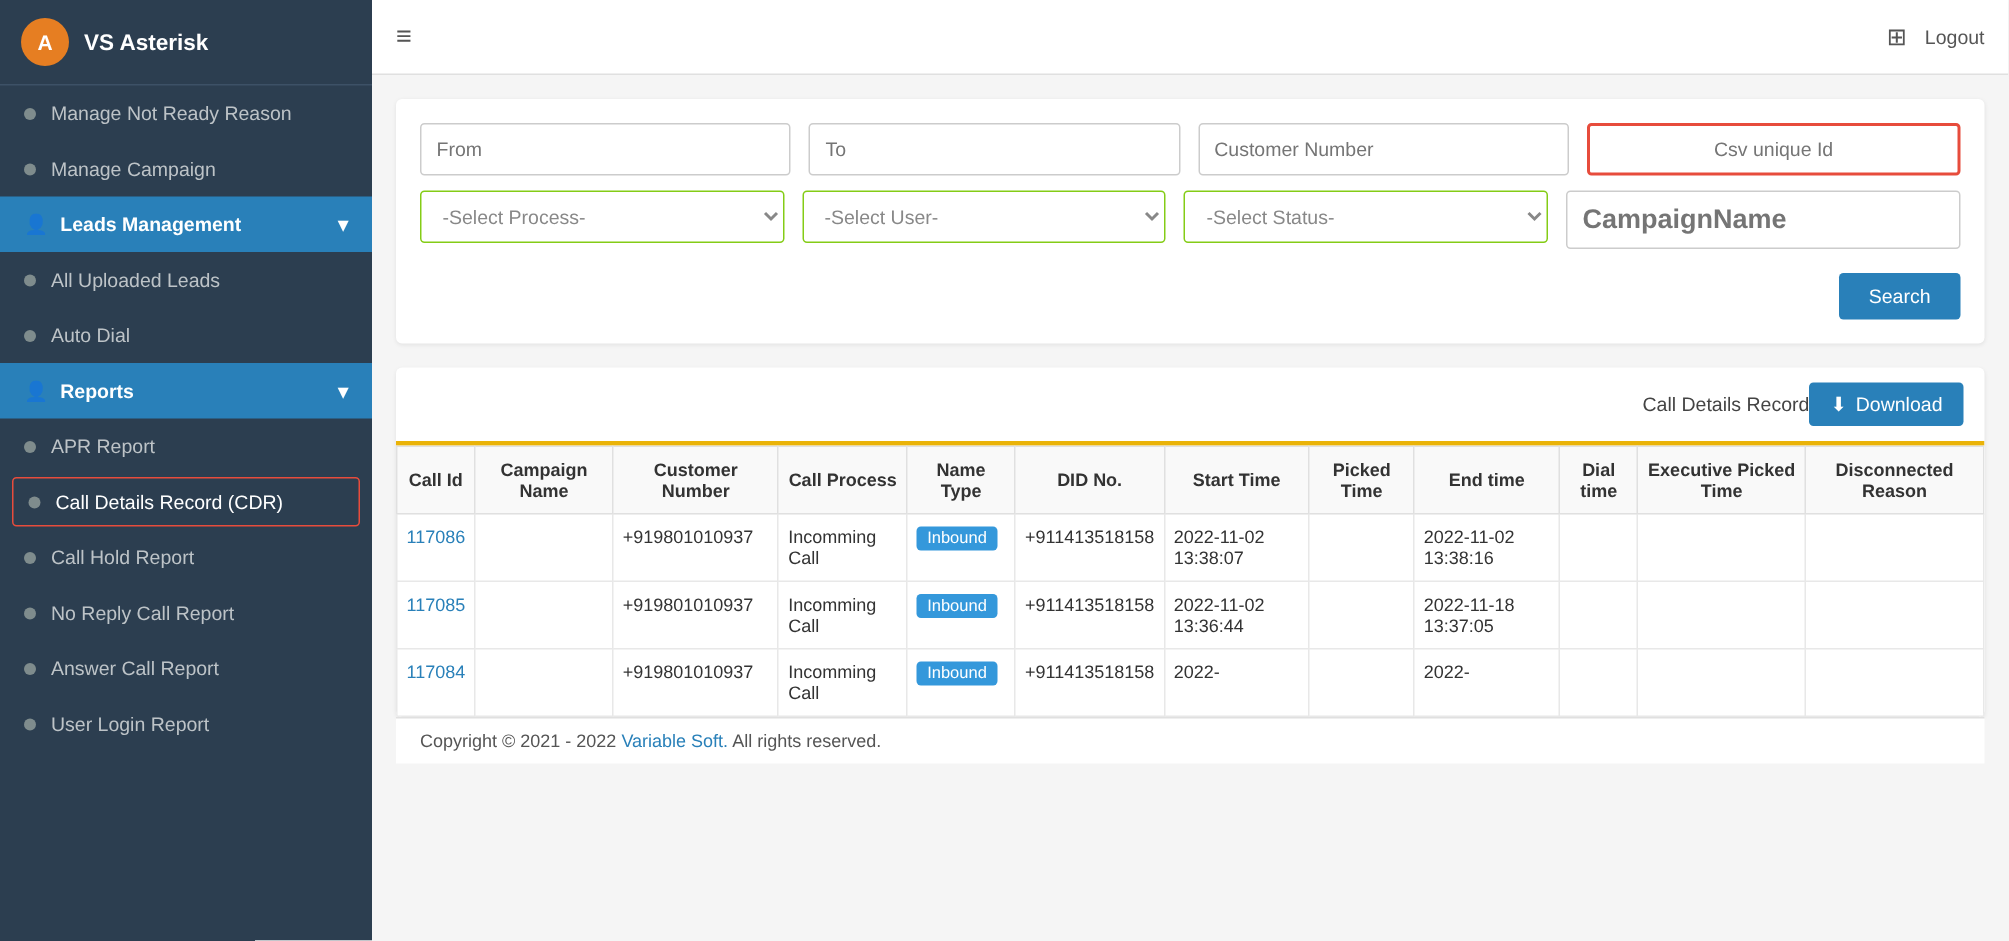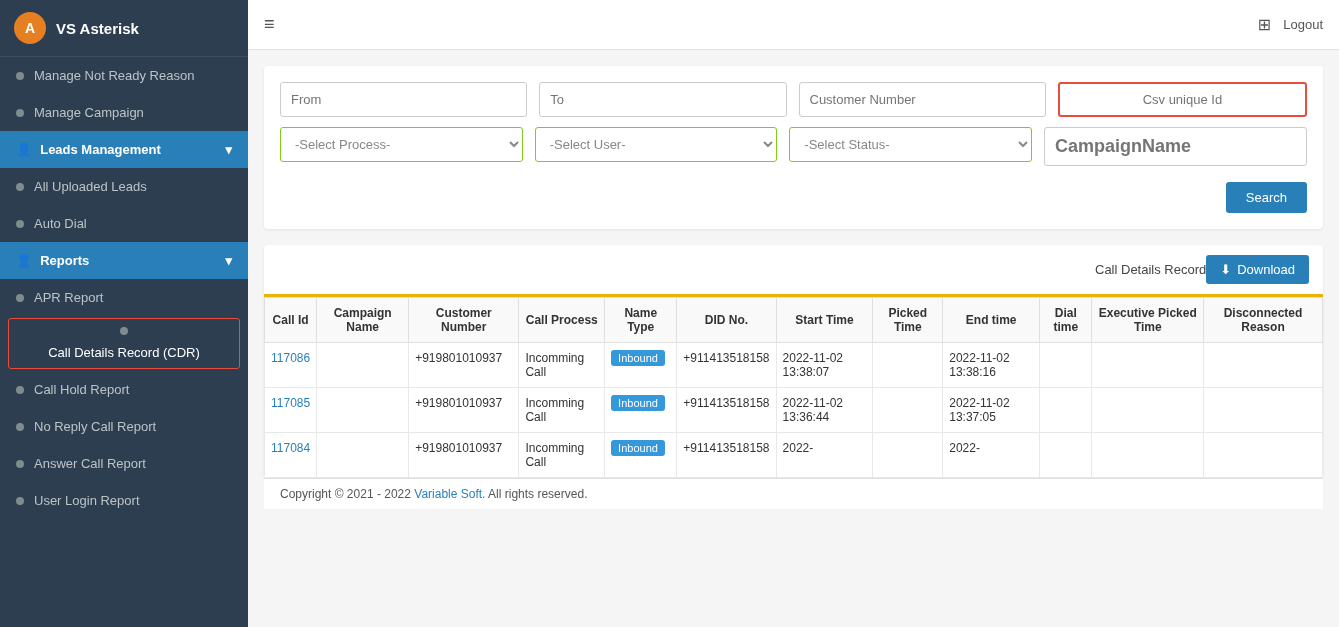--- a/index.html
+++ b/index.html
@@ -49,21 +49,20 @@
       color: white; font-size: 13px; font-weight: bold; cursor: pointer;
     }
     .sidebar-section.leads { background: #2980b9; }
     .sidebar-section.reports { background: #2980b9; }
     .sidebar-item.active-item {
       border: 1px solid #e74c3c;
       border-radius: 3px;
       margin: 2px 8px;
       padding: 8px 10px;
       color: #fff;
-      flex-direction: column;
     }
     .sidebar-item.active-item .dot { background: #7f8c8d; }
 
     
     .main {
       flex: 1;
       display: flex;
       flex-direction: column;
       overflow: hidden;
     }
@@ -359,21 +358,21 @@
     </tr>
               <tr>
       <td><a class="call-id-link">117085</a></td>
       <td></td>
       <td>+919801010937</td>
       <td>Incomming Call</td>
       <td><span class="call-type-badge">Inbound</span></td>
       <td>+911413518158</td>
       <td>2022-11-02 13:36:44</td>
       <td></td>
-      <td>2022-11-02 13:37:05</td>
+      <td>2022-11-18 13:37:05</td>
       <td></td>
       <td></td>
       <td></td>
     </tr>
               <tr>
       <td><a class="call-id-link">117084</a></td>
       <td></td>
       <td>+919801010937</td>
       <td>Incomming Call</td>
       <td><span class="call-type-badge">Inbound</span></td>

